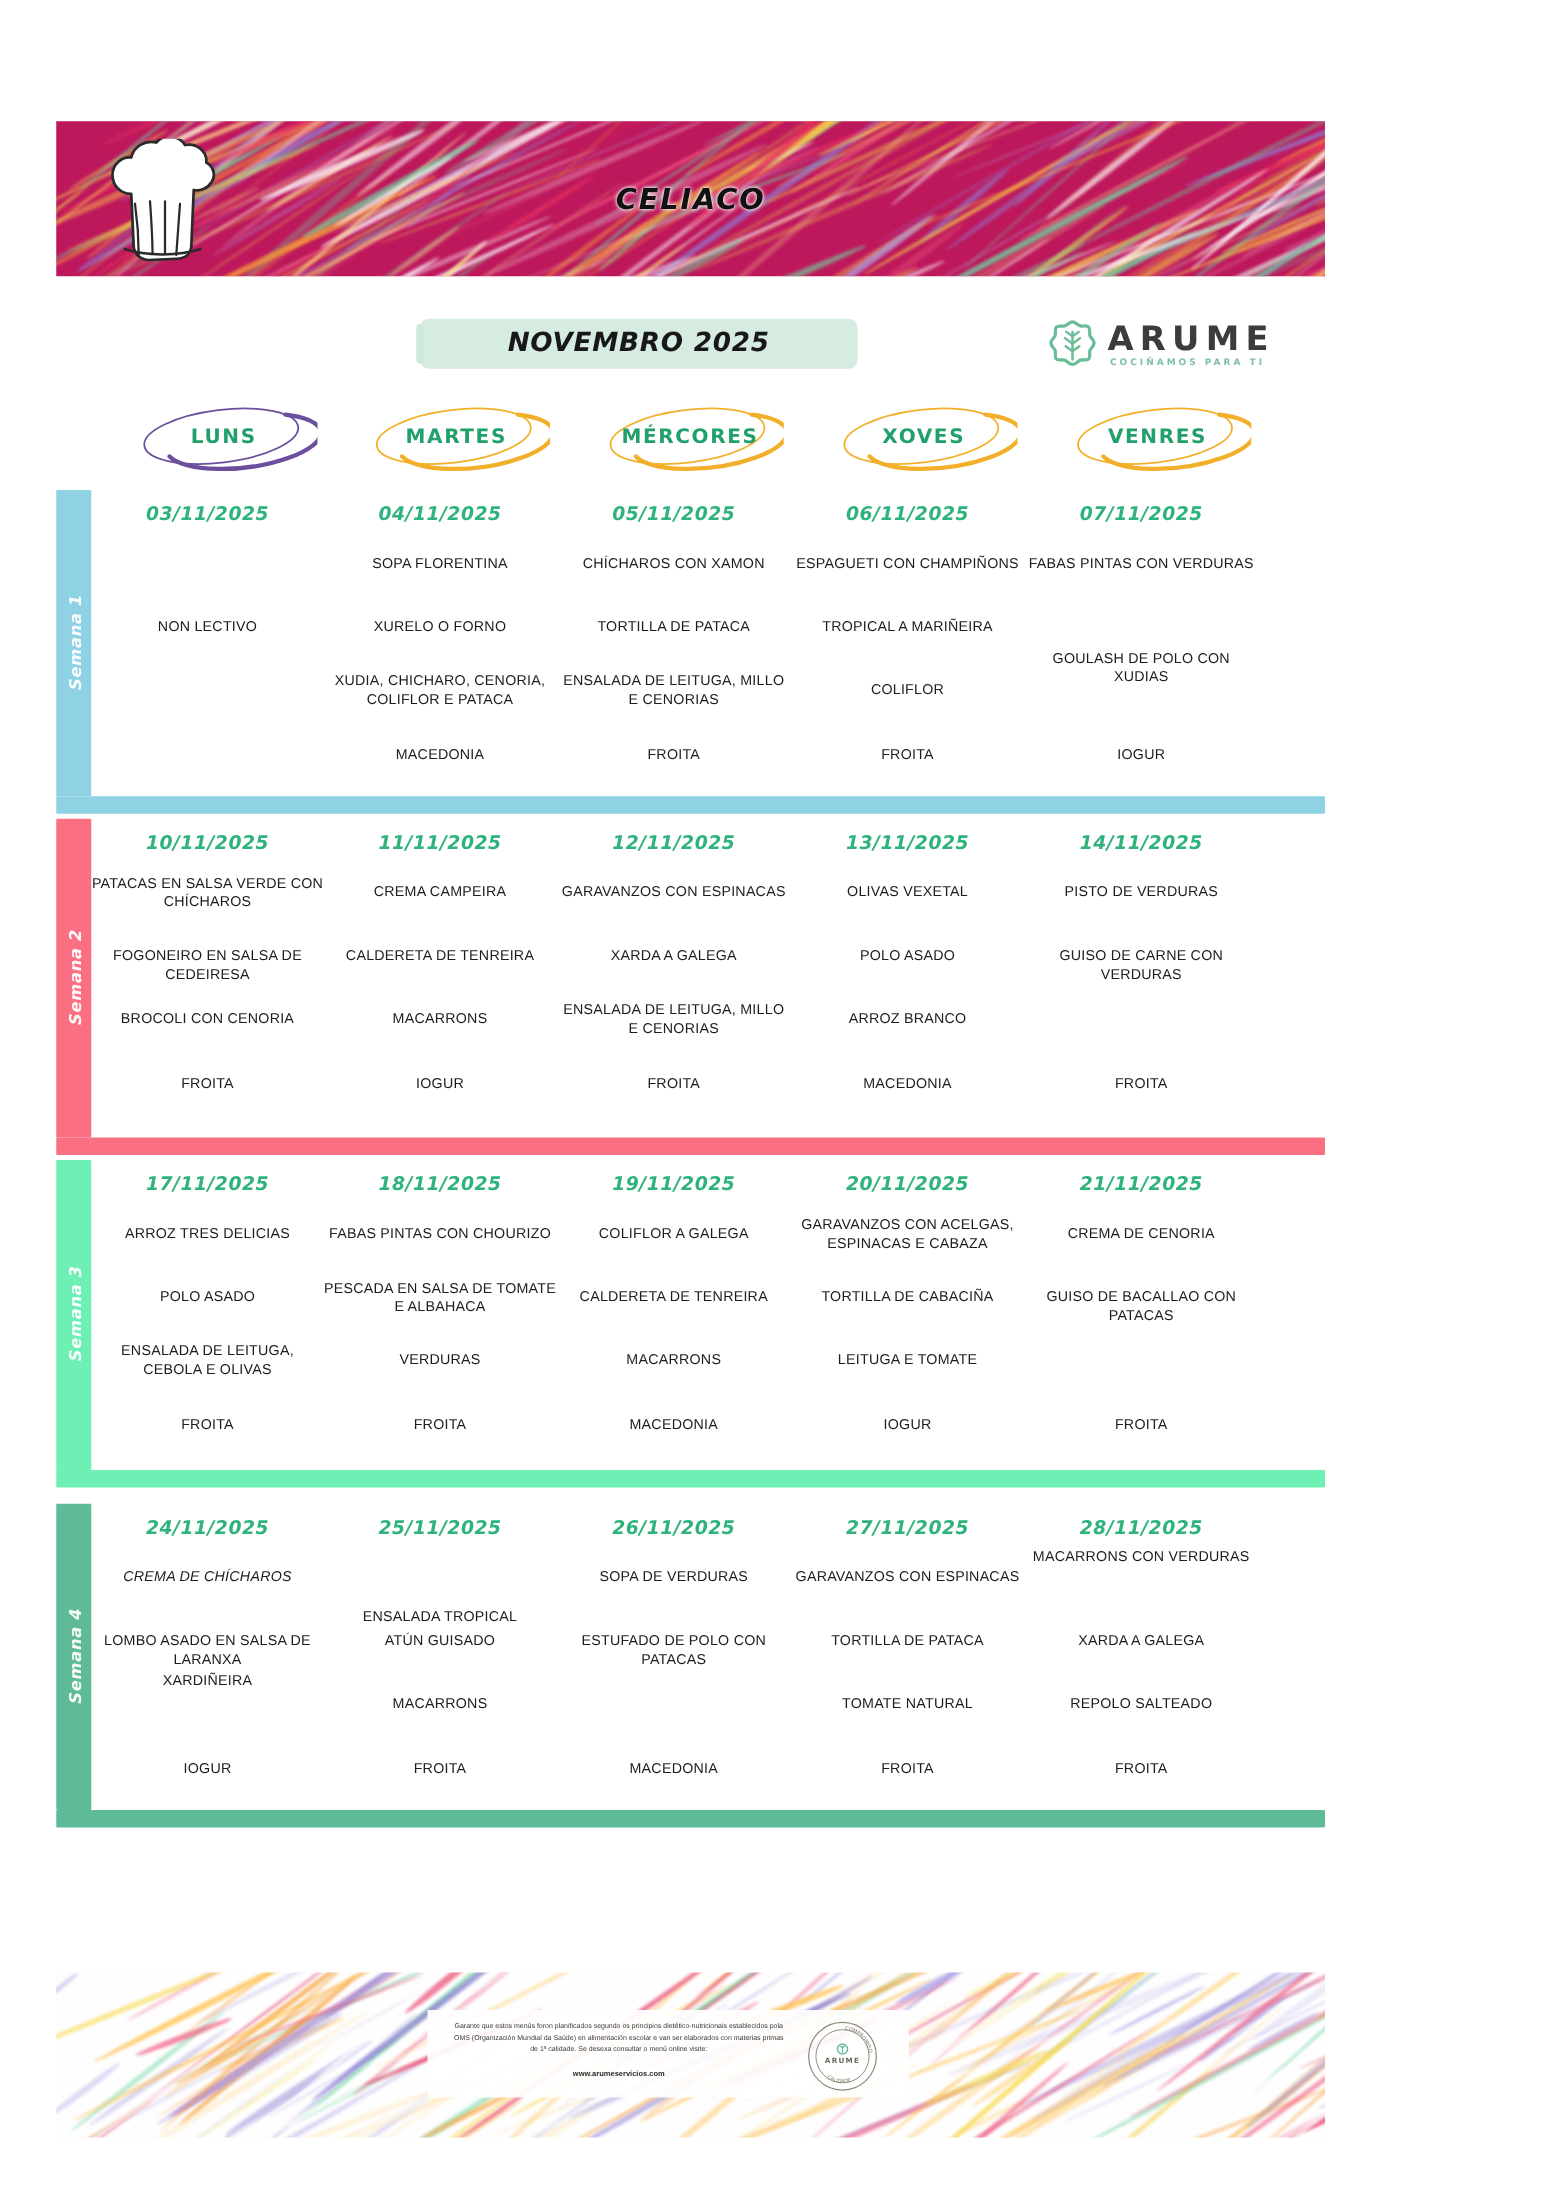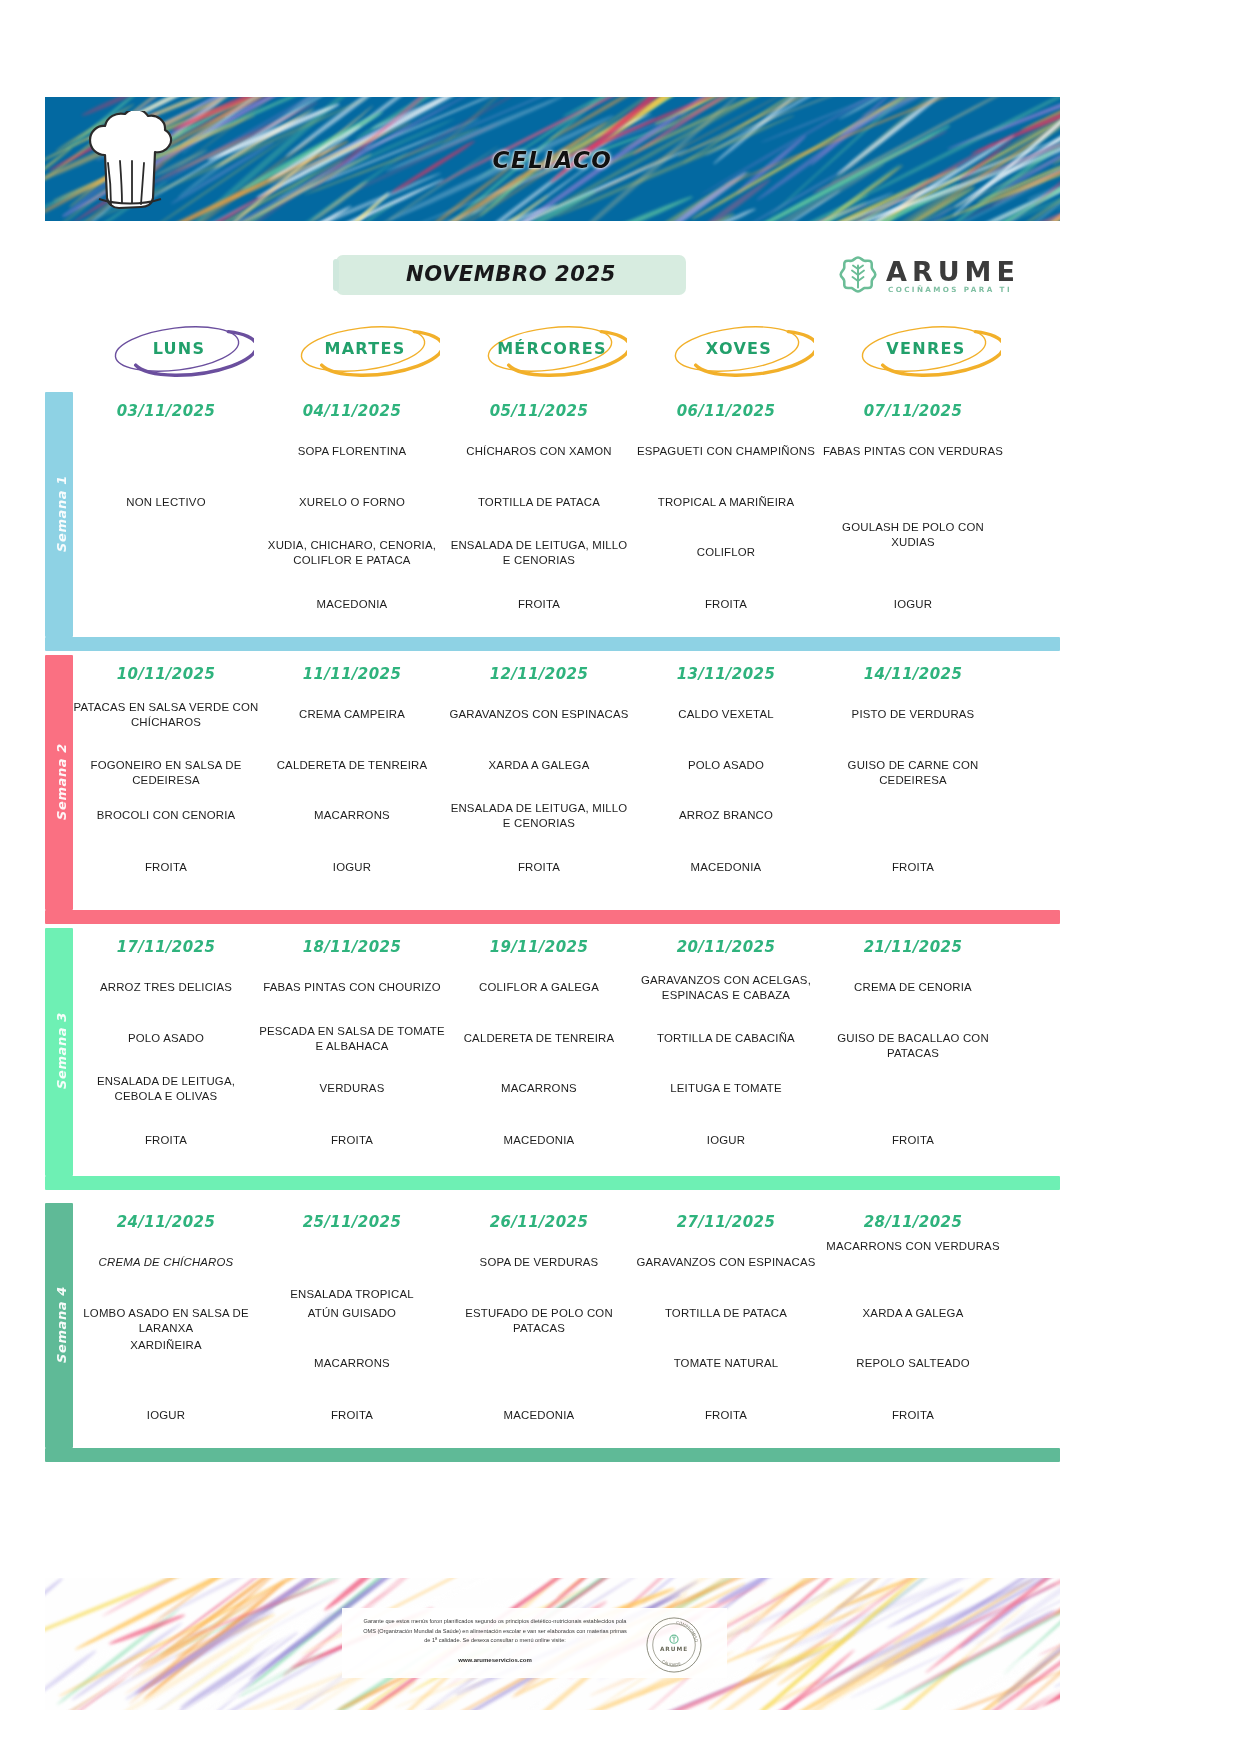--- a/index.html
+++ b/index.html
@@ -6,21 +6,21 @@
   html,body{ background:#ffffff; }
   body{
     width:1240px; height:1754px; position:relative;
     font-family:"Liberation Sans", sans-serif;
     color:#1a1a1a; overflow:hidden;
   }
 
   
   .banner{
     position:absolute; left:45px; top:97px; width:1015px; height:124px;
-    overflow:hidden; background:#0369a1;
+    overflow:hidden; background:#be185d;
   }
   .banner .strokes{ position:absolute; inset:0; }
   .banner .strokes i{
     position:absolute; display:block; border-radius:50%;
     filter:blur(1.4px); opacity:.85;
   }
   .banner-title{
     position:absolute; left:0; right:0; top:50px; text-align:center;
     font-family:"DejaVu Sans", sans-serif;
     font-style:italic; font-weight:700; font-size:23px; letter-spacing:1.5px;
@@ -470,29 +470,29 @@
         </div>
         <div class="col" style="left: 373px;">
           <div class="date" style="position: absolute; top: 10px; width: 186px;">12/11/2025</div>
           <div class="dish" style="position: absolute; width: 186px; top: 52px;">GARAVANZOS CON ESPINACAS</div>
           <div class="dish" style="position: absolute; width: 186px; top: 103px;">XARDA A GALEGA</div>
           <div class="dish" style="position: absolute; width: 186px; top: 146px;">ENSALADA DE LEITUGA, MILLO E CENORIAS</div>
           <div class="dish" style="position: absolute; width: 186px; top: 205px;">FROITA</div>
         </div>
         <div class="col" style="left: 560px;">
           <div class="date" style="position: absolute; top: 10px; width: 186px;">13/11/2025</div>
-          <div class="dish" style="position: absolute; width: 186px; top: 52px;">CALDO VEXETAL</div>
+          <div class="dish" style="position: absolute; width: 186px; top: 52px;">OLIVAS VEXETAL</div>
           <div class="dish" style="position: absolute; width: 186px; top: 103px;">POLO ASADO</div>
           <div class="dish" style="position: absolute; width: 186px; top: 153px;">ARROZ BRANCO</div>
           <div class="dish" style="position: absolute; width: 186px; top: 205px;">MACEDONIA</div>
         </div>
         <div class="col" style="left: 747px;">
           <div class="date" style="position: absolute; top: 10px; width: 186px;">14/11/2025</div>
           <div class="dish" style="position: absolute; width: 186px; top: 52px;">PISTO DE VERDURAS</div>
-          <div class="dish" style="position: absolute; width: 186px; top: 103px;">GUISO DE CARNE CON CEDEIRESA</div>
+          <div class="dish" style="position: absolute; width: 186px; top: 103px;">GUISO DE CARNE CON VERDURAS</div>
           <div class="dish" style="position: absolute; width: 186px; top: 205px;">FROITA</div>
         </div>
       </div>
     </div>
     <div class="week" style="top: 928px; height: 262px;">
       <div class="lbar" style="height: 248px; background: rgb(110, 240, 180);"></div>
       <div class="wk-label" style="top: 115px;">Semana 3</div>
       <div class="bbar" style="top: 248px; background: rgb(110, 240, 180);"></div>
       <div class="grid" style="height: 248px;">
         <div class="col" style="left: 0px;">

